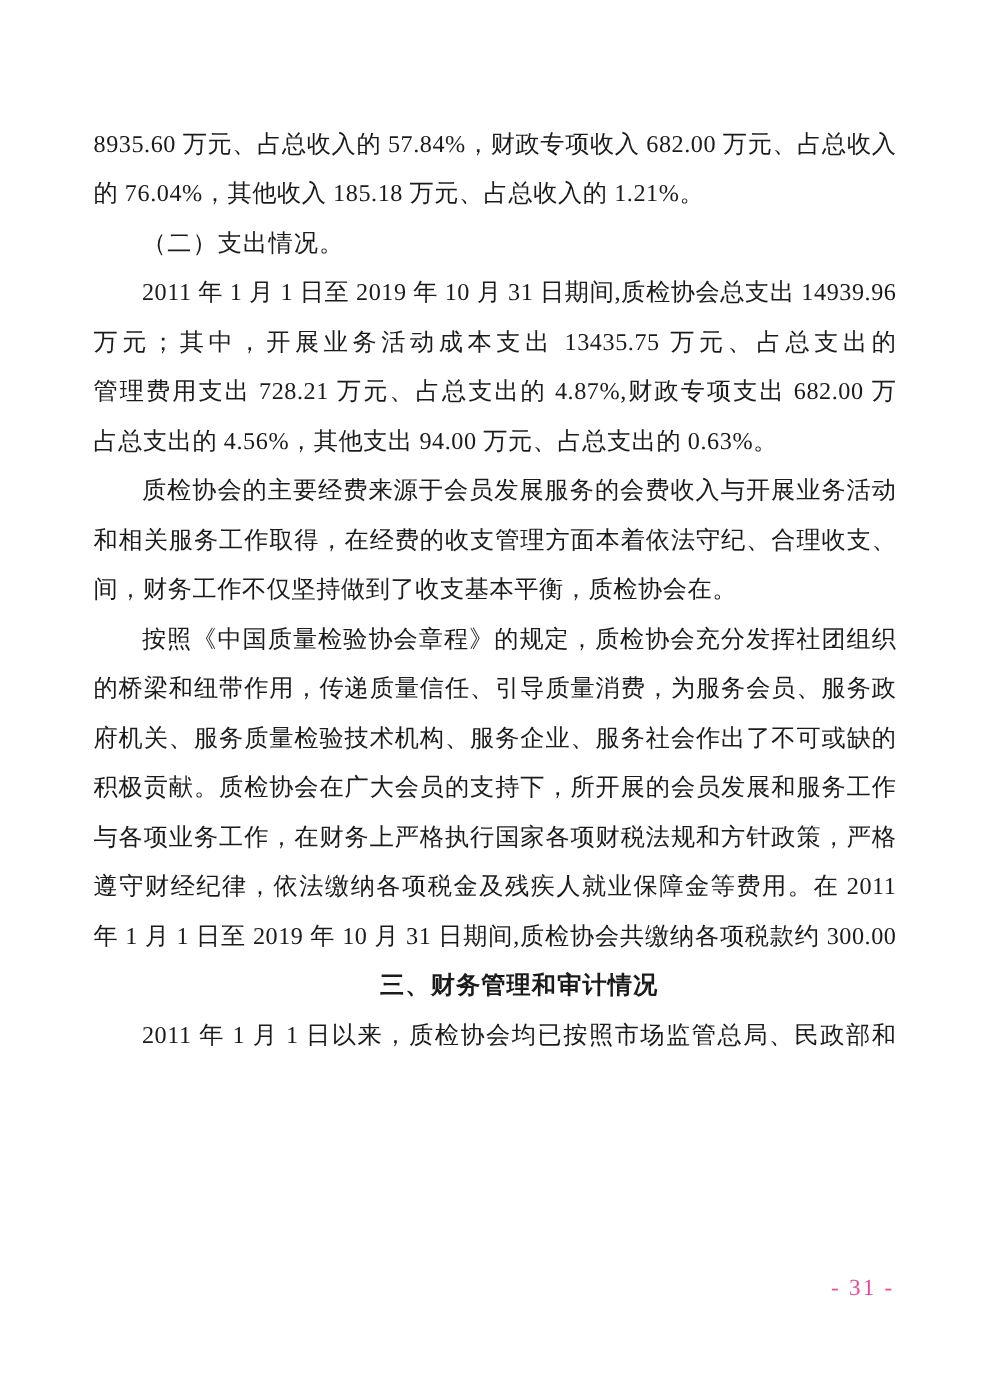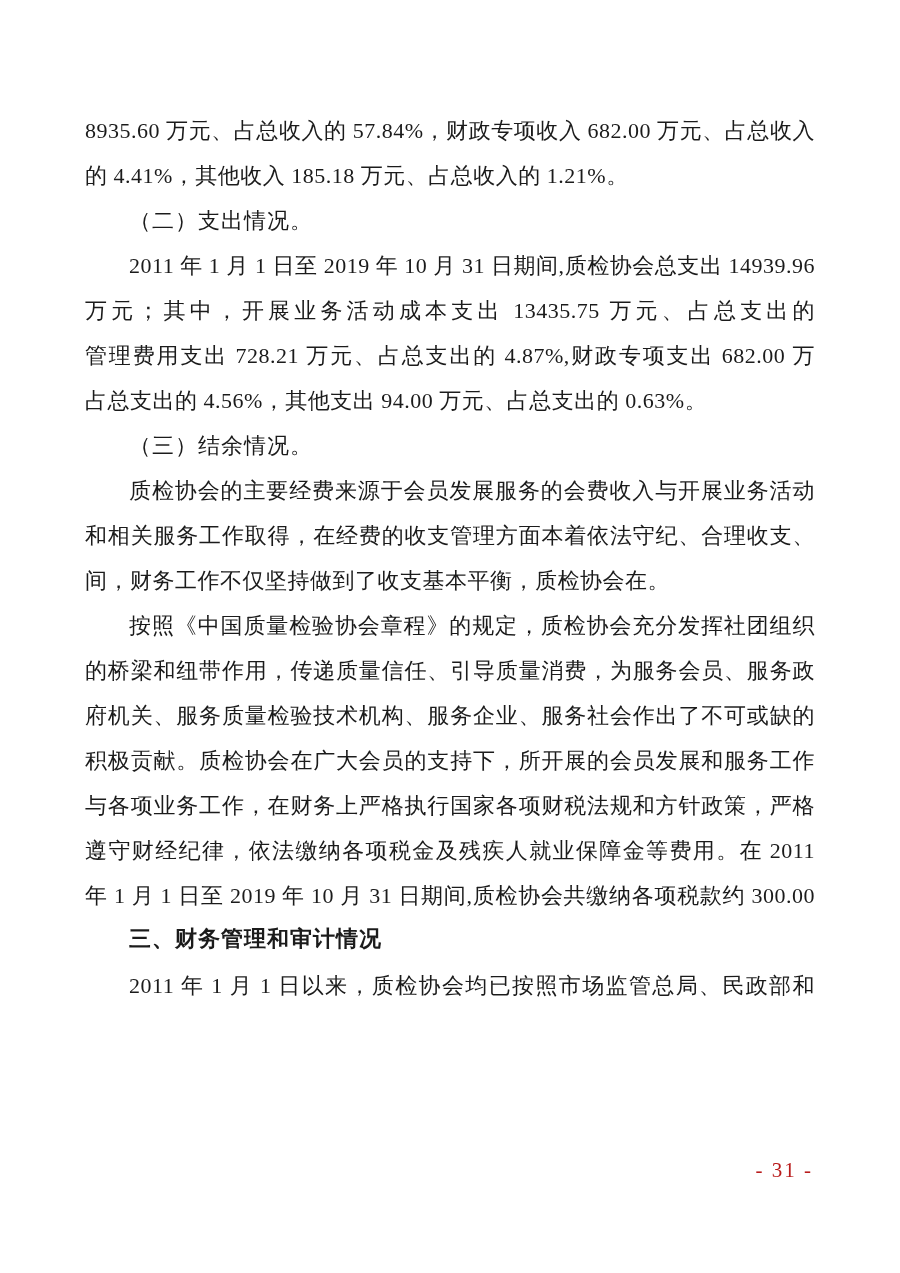--- a/index.html
+++ b/index.html
@@ -36,48 +36,48 @@
   }
   .line.indent {
     text-indent: 44px;
   }
   .line.sub-heading {
     font-weight: normal;
     letter-spacing: 1px;
   }
   .line.chapter-heading {
     font-weight: bold;
-    font-family: Liberation Mono, monospace;
+    font-family: Liberation Serif, serif;
     letter-spacing: 1px;
+    text-align: center;
   }
   .page-number {
     position: absolute;
     right: 87px;
     top: 1148px;
     height: 45px;
     line-height: 45px;
     font-size: 21px;
     letter-spacing: 2px;
     font-family: "Liberation Serif", "DejaVu Serif", serif;
-    color: #b91c1c;
+    color: #ec4899;
   }
 </style>
 </head>
 <body>
 
 <div class="page">
   <div class="content" id="content">
       <div class="line body justify">8935.60 万元、占总收入的 57.84%，财政专项收入 682.00 万元、占总收入</div>
-      <div class="line body">的 4.41%，其他收入 185.18 万元、占总收入的 1.21%。</div>
+      <div class="line body">的 76.04%，其他收入 185.18 万元、占总收入的 1.21%。</div>
       <div class="line sub-heading indent">（二）支出情况。</div>
       <div class="line body indent justify">2011 年 1 月 1 日至 2019 年 10 月 31 日期间,质检协会总支出 14939.96</div>
       <div class="line body justify">万元；其中，开展业务活动成本支出 13435.75 万元、占总支出的 89.94%，</div>
       <div class="line body justify">管理费用支出 728.21 万元、占总支出的 4.87%,财政专项支出 682.00 万元、</div>
       <div class="line body">占总支出的 4.56%，其他支出 94.00 万元、占总支出的 0.63%。</div>
-      <div class="line sub-heading indent">（三）结余情况。</div>
       <div class="line body indent justify">质检协会的主要经费来源于会员发展服务的会费收入与开展业务活动</div>
       <div class="line body justify">和相关服务工作取得，在经费的收支管理方面本着依法守纪、合理收支、</div>
       <div class="line body">间，财务工作不仅坚持做到了收支基本平衡，质检协会在。</div>
       <div class="line body indent justify">按照《中国质量检验协会章程》的规定，质检协会充分发挥社团组织</div>
       <div class="line body justify">的桥梁和纽带作用，传递质量信任、引导质量消费，为服务会员、服务政</div>
       <div class="line body justify">府机关、服务质量检验技术机构、服务企业、服务社会作出了不可或缺的</div>
       <div class="line body justify">积极贡献。质检协会在广大会员的支持下，所开展的会员发展和服务工作</div>
       <div class="line body justify">与各项业务工作，在财务上严格执行国家各项财税法规和方针政策，严格</div>
       <div class="line body justify">遵守财经纪律，依法缴纳各项税金及残疾人就业保障金等费用。在 2011</div>
       <div class="line body justify">年 1 月 1 日至 2019 年 10 月 31 日期间,质检协会共缴纳各项税款约 300.00</div>

